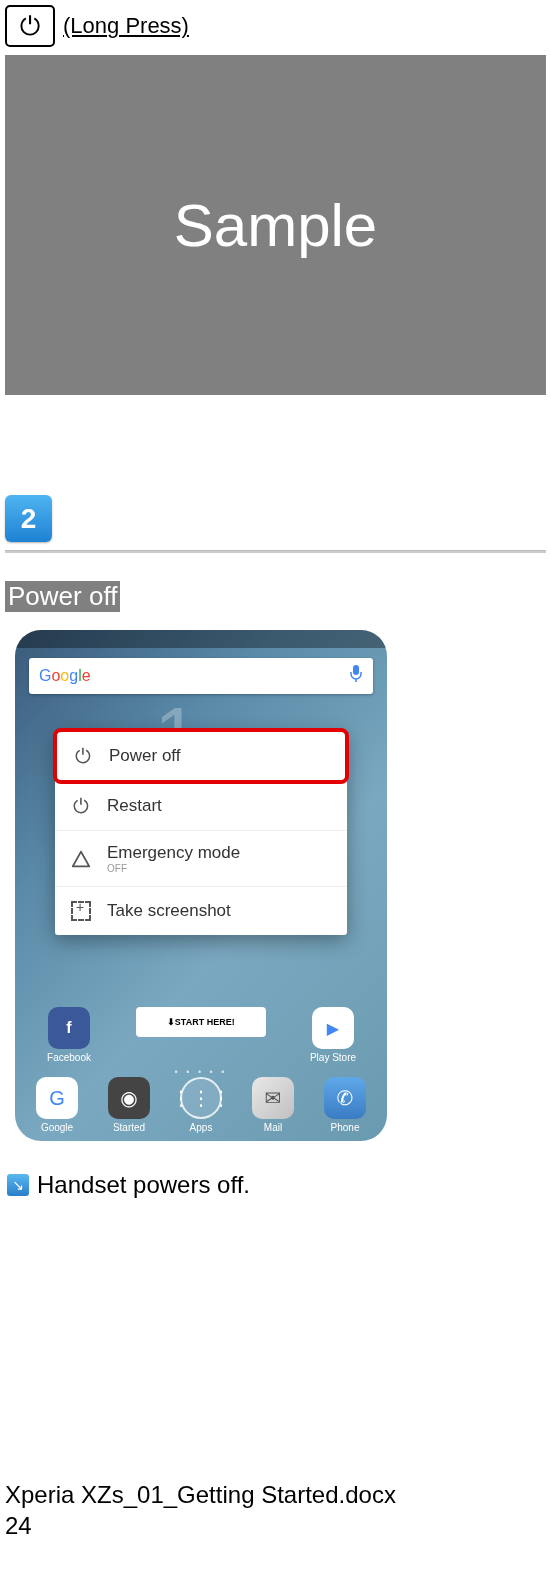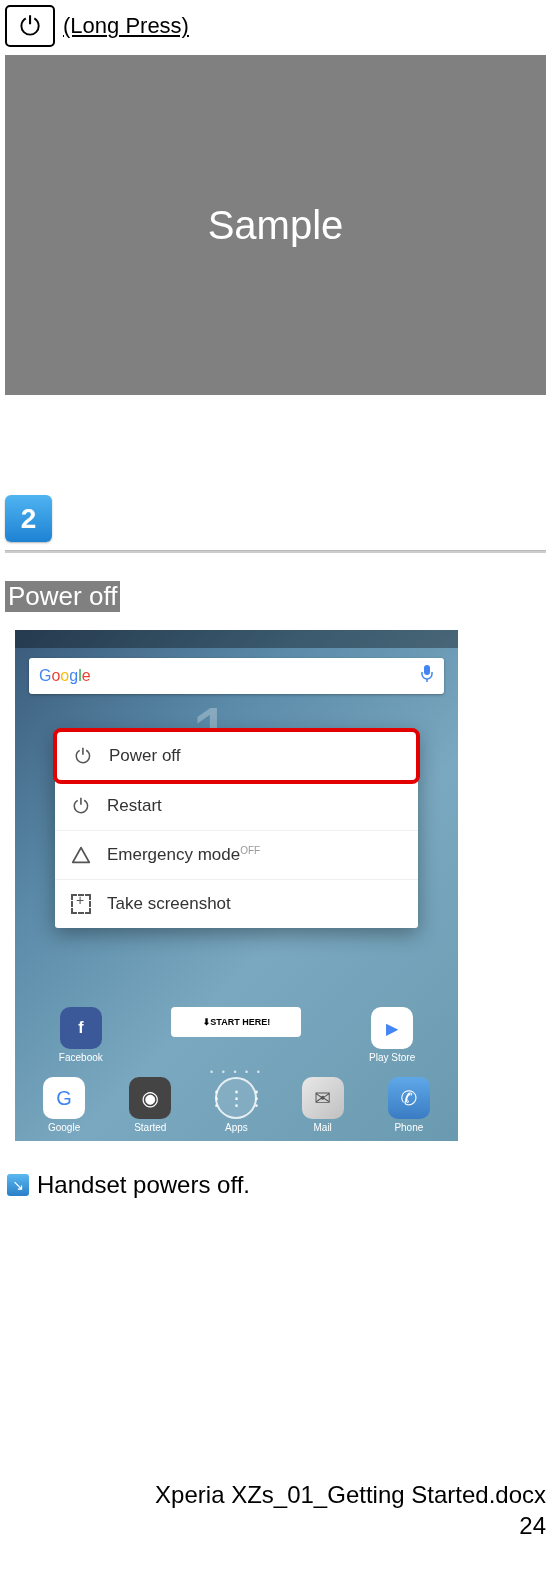--- a/index.html
+++ b/index.html
@@ -38,21 +38,21 @@
       background: #808080;
       height: 340px;
       display: flex;
       flex-direction: column;
       align-items: center;
       justify-content: center;
       margin-bottom: 100px;
     }
     .sample-text {
       color: #fff;
-      font-size: 40px;
+      font-size: 60px;
       font-weight: 400;
     }
     .sample-sub {
       color: #fff;
       font-size: 24px;
       margin-top: 5px;
     }
     .step-two {
       margin-bottom: 15px;
     }
@@ -78,27 +78,28 @@
     }
     .power-off-label {
       background: #808080;
       color: #fff;
       font-size: 26px;
       padding: 0 3px;
       display: inline-block;
       margin-bottom: 18px;
     }
     .phone-shot {
-      width: 443px;
+      width: 372px;
       height: 511px;
       background: linear-gradient(135deg, #3a5a7a 0%, #5a8aa8 30%, #7aa8c0 60%, #6a9ab0 100%);
       position: relative;
       overflow: hidden;
       margin-bottom: 30px;
       margin-left: 10px;
+      border-radius: 26px;
     }
     .status-bar {
       height: 18px;
       background: rgba(0,0,0,0.35);
     }
     .google-bar {
       margin: 10px 14px;
       background: #fff;
       border-radius: 3px;
       height: 36px;
@@ -185,21 +186,21 @@
     .emergency-icon svg {
       width: 22px;
       height: 22px;
     }
     .menu-text {
       font-size: 17px;
       color: #333;
     }
     .menu-text.sub {
       display: flex;
-      flex-direction: row;
+      flex-direction: column;
     }
     .menu-sub-off {
       font-size: 10px;
       color: #999;
     }
     .dock-row {
       position: absolute;
       bottom: 8px;
       left: 0;
       right: 0;
@@ -286,21 +287,20 @@
       justify-content: center;
       color: #fff;
       font-size: 14px;
     }
     .note-text {
       font-size: 24px;
     }
     .footer {
       font-size: 24px;
       line-height: 1.3;
-      text-align: right;
     }
   </style>
 </head>
 <body>
 
 
 
 
 <div class="top-row">
   <div class="power-button-box">⏻</div>

